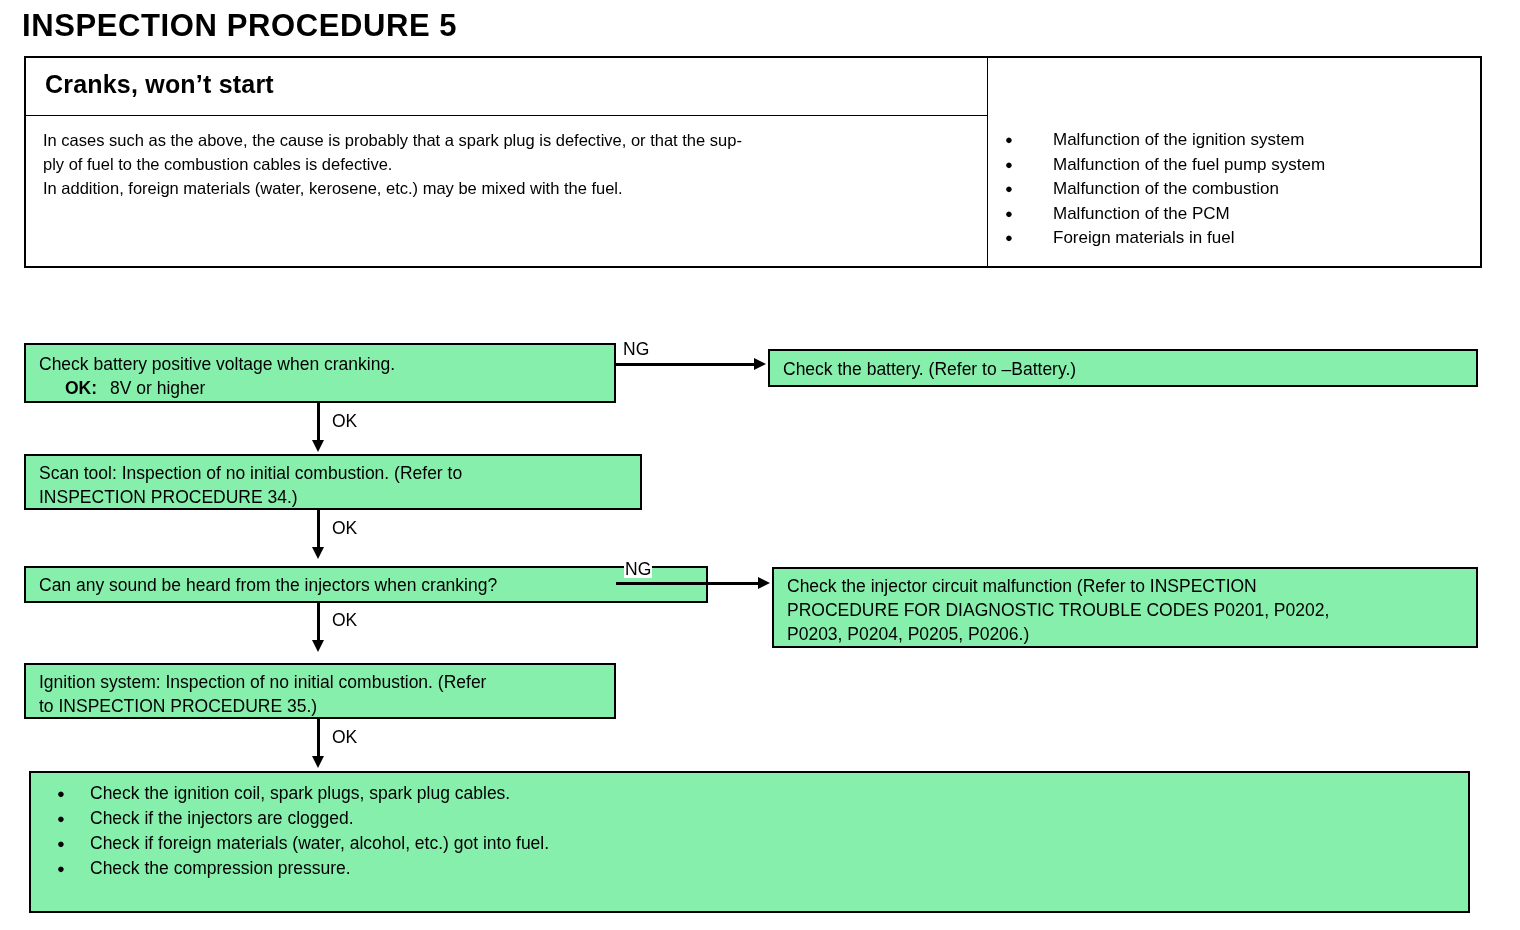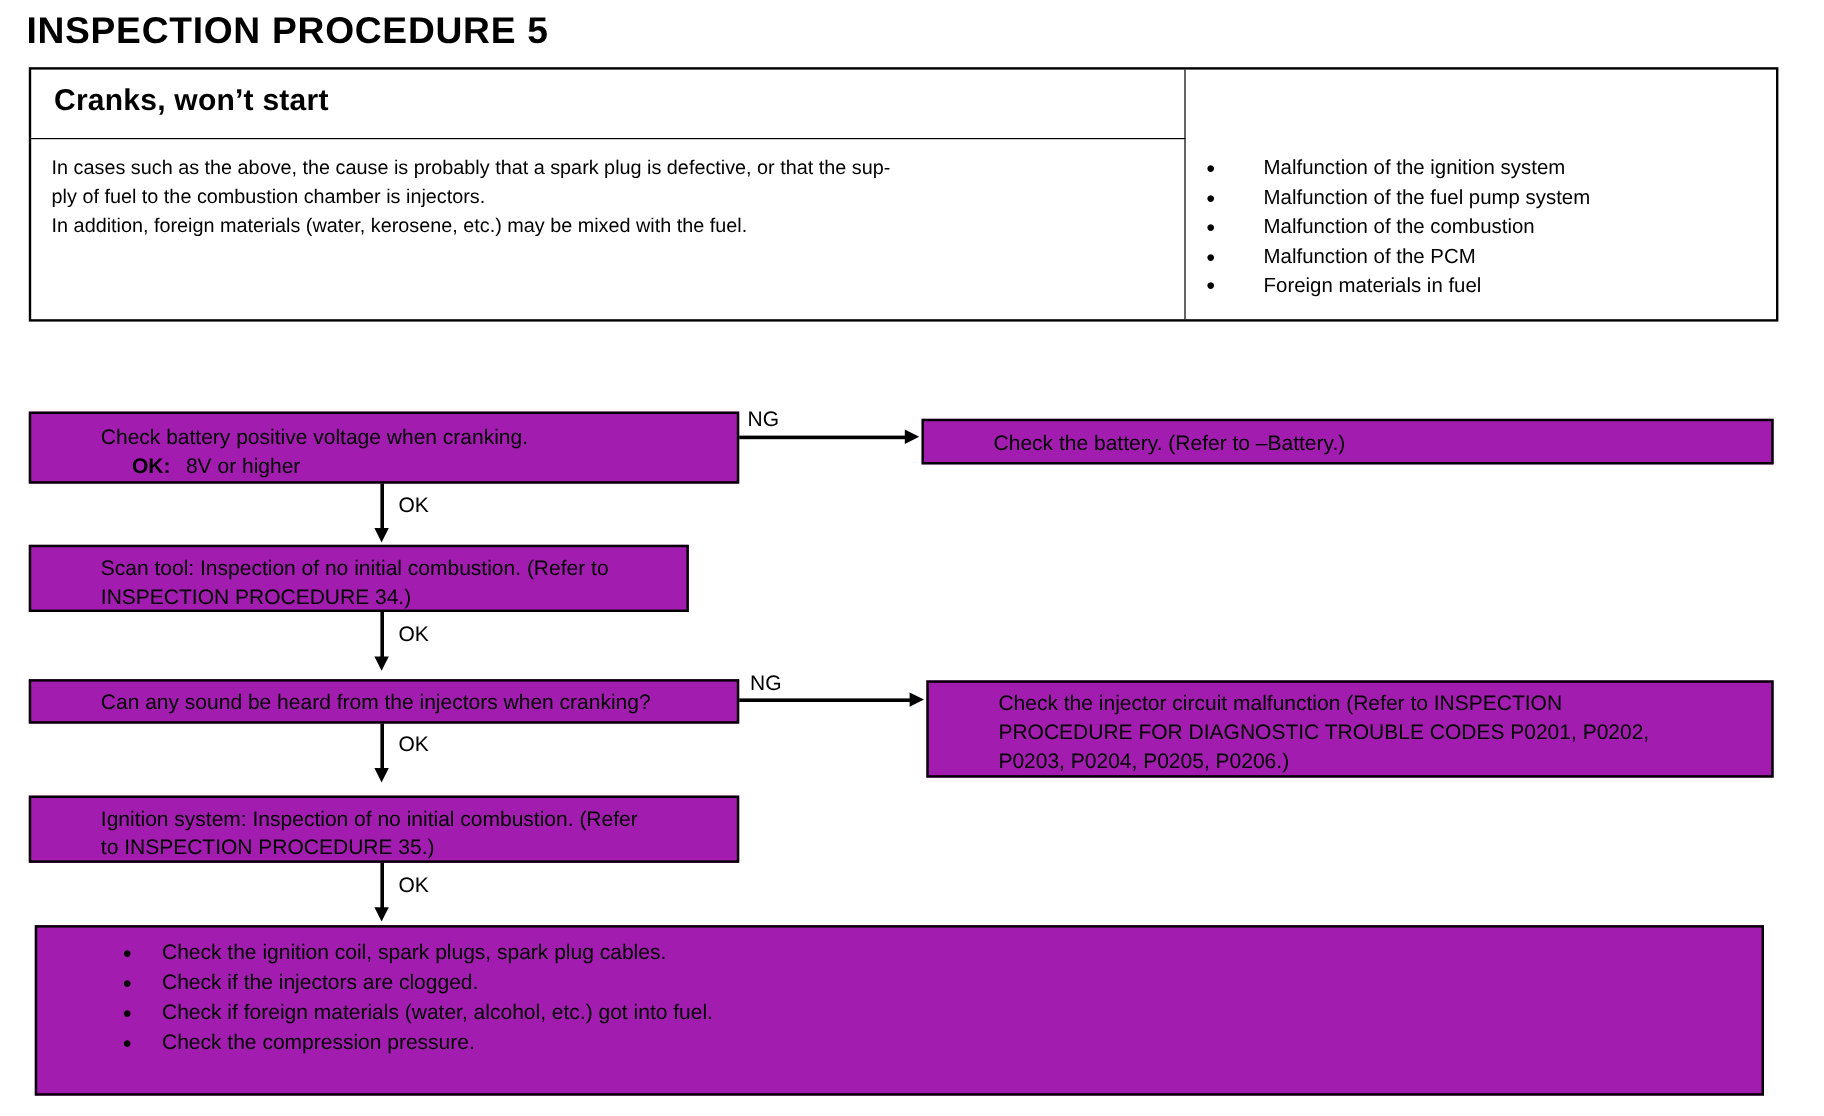--- a/index.html
+++ b/index.html
@@ -81,24 +81,23 @@
     line-height: 24.5px;
   }
 
   
   .flow { position: absolute; left: 0; top: 0; width: 1520px; height: 930px; }
 
   .fbox {
     position: absolute;
     border: 2.5px solid #000;
     box-sizing: border-box;
-    background: #a21caf;
+    background: #86efac;
     font-size: 17.5px;
     line-height: 24px;
-    padding-left: 45px;
   }
   .fbox .inner { padding: 7px 0 0 13px; }
 
   .lbl {
     position: absolute;
     font-size: 17.5px;
     line-height: 18px;
     background: #fff;
     padding: 0 1px;
   }
@@ -160,21 +159,21 @@
   <div class="table-row table-head-row">
     <div class="cell cell-left">
       <div class="head-text">Cranks, won’t start</div>
     </div>
   </div>
 
   <div class="table-row table-body-row">
     <div class="cell cell-left">
       <div class="symptom-desc">
         <div>In cases such as the above, the cause is probably that a spark plug is defective, or that the sup-</div>
-        <div>ply of fuel to the combustion chamber is injectors.</div>
+        <div>ply of fuel to the combustion cables is defective.</div>
         <div>In addition, foreign materials (water, kerosene, etc.) may be mixed with the fuel.</div>
       </div>
     </div>
     <div class="cell cell-right">
       <ul class="cause-list">
         <li>
           <span class="bullet">●</span>
           <span>Malfunction of the ignition system</span>
         </li>
         <li>
@@ -217,32 +216,32 @@
   <div class="fbox" style="left:768px; top:349px; width:710px; height:38px;">
     <div class="inner" style="padding-top:6px;">
       <div>Check the battery. (Refer to –Battery.)</div>
     </div>
   </div>
 
   <div class="vline" style="left:317px; top:403px; height:41px;"></div>
   <div class="arrow-down" style="left:311.5px; top:440px;"></div>
   <div class="lbl" style="left:331px; top:412px;">OK</div>
 
-  <div class="fbox" style="left:24px; top:454px; width:550px; height:56px;">
+  <div class="fbox" style="left:24px; top:454px; width:618px; height:56px;">
     <div class="inner" style="padding-top:5px;">
       <div>Scan tool: Inspection of no initial combustion. (Refer to</div>
       <div>INSPECTION PROCEDURE 34.)</div>
     </div>
   </div>
 
   <div class="vline" style="left:317px; top:510px; height:41px;"></div>
   <div class="arrow-down" style="left:311.5px; top:547px;"></div>
   <div class="lbl" style="left:331px; top:519px;">OK</div>
 
-  <div class="fbox" style="left:24px; top:566px; width:592px; height:37px;">
+  <div class="fbox" style="left:24px; top:566px; width:684px; height:37px;">
     <div class="inner" style="padding-top:5px;">
       <div>Can any sound be heard from the injectors when cranking?</div>
     </div>
   </div>
 
   <div class="hline" style="left:616px; top:582px; width:146px;"></div>
   <div class="arrow-right" style="left:758px; top:576.5px;"></div>
   <div class="lbl" style="left:624px; top:560px;">NG</div>
 
   <div class="fbox" style="left:772px; top:567px; width:706px; height:81px;">

